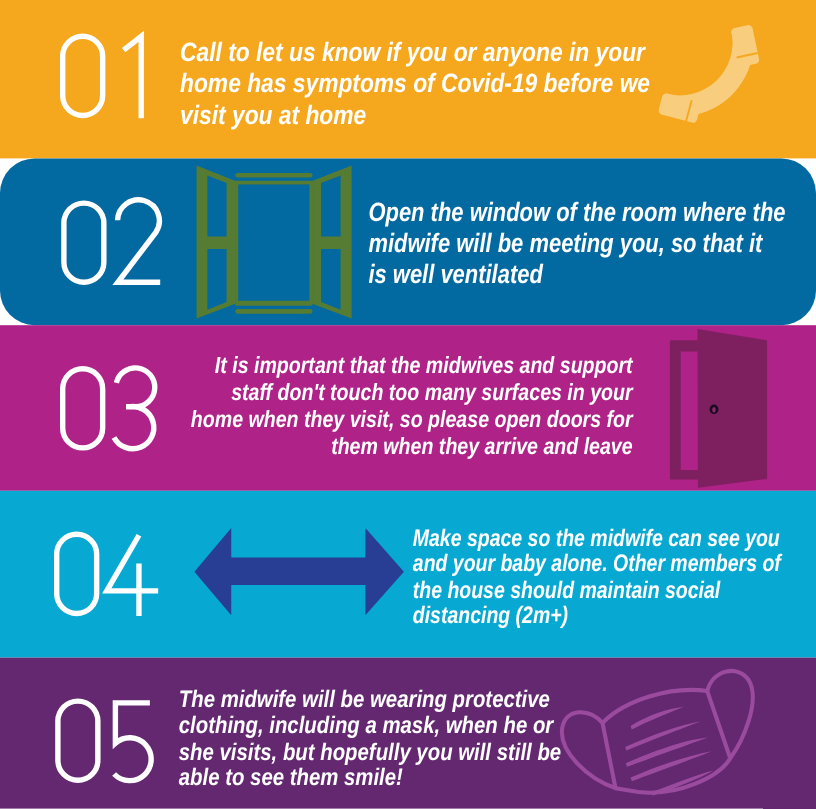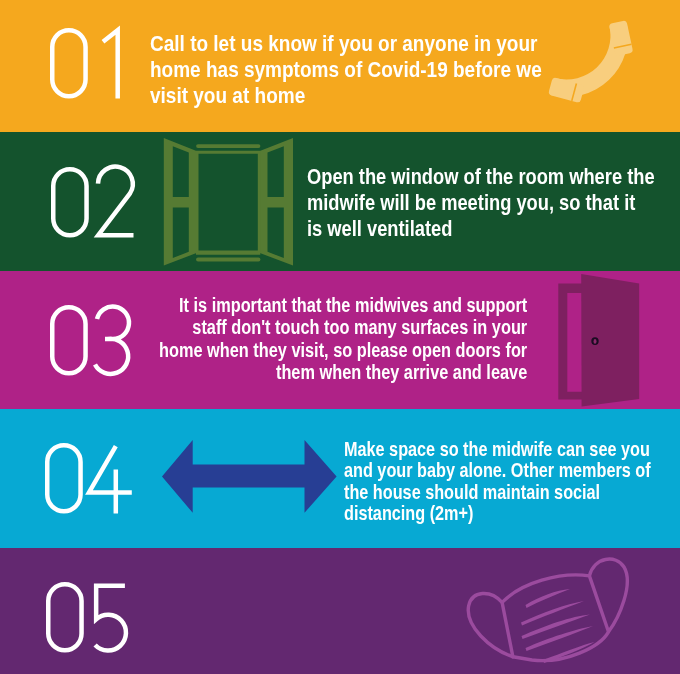--- a/index.html
+++ b/index.html
@@ -1,19 +1,19 @@
 <!DOCTYPE html>
 <html><head>
 <meta charset="utf-8">
 <title>Midwife home visit – 5 steps</title>
 <style>
   html,body{margin:0;padding:0;background:#ffffff;}
   body{width:680px;height:674px;overflow:hidden;
        font-family:"Liberation Sans",sans-serif;}
-  .sheet{position:relative;width:680px;height:674px;overflow:hidden;}
+  .sheet{position:relative;width:680px;height:674px;overflow:hidden;font-style:italic;}
 
   .band{position:absolute;left:0;width:680px;overflow:hidden;}
 
   .num-wrap{position:absolute;}
   .num-wrap svg{display:block;overflow:visible;}
   .num-wrap svg path{fill:none;stroke:#ffffff;stroke-width:4.5;
                      stroke-linecap:butt;stroke-linejoin:miter;}
 
   .copy{position:absolute;color:#ffffff;}
   .copy .ln{
@@ -68,21 +68,21 @@
       </svg>
     </div>
 
     <div class="copy c1" style="left:150px;top:31px;">
       <span class="ln">Call to let us know if you or anyone in your</span>
       <span class="ln">home has symptoms of Covid-19 before we</span>
       <span class="ln">visit you at home</span>
     </div>
   </div>
 
-  <div class="band" style="top:132px;height:139px;background:#14532d;">
+  <div class="band" style="top:132px;height:139px;background:#0369a1;border-radius:29px;">
 
     <div class="icon" style="left:163.2px;top:5px;">
       <svg width="132" height="132" viewBox="0 0 132 132">
         <g fill="#567B33">
           <path fill-rule="evenodd" d="M 0.8 1.0 L 34.8 14.5 L 34.8 115.5 L 0.8 128.5 Z
                M 9.8 9.2  L 25.8 15.6 L 25.8 60.1 L 9.8 60.1 Z
                M 9.8 70.4 L 25.8 70.4 L 25.8 114.7 L 9.8 121.1 Z"></path>
           <path fill-rule="evenodd" d="M 130.0 1.0 L 95.5 14.5 L 95.5 115.5 L 130.0 128.5 Z
                M 120.8 9.2  L 104.5 15.6 L 104.5 60.1 L 120.8 60.1 Z
                M 120.8 70.4 L 104.5 70.4 L 104.5 114.7 L 120.8 121.1 Z"></path>
@@ -183,15 +183,21 @@
       </svg>
     </div>
 
     <div class="num-wrap" style="left:45.8px;top:33.5px;">
       <svg width="90" height="76" viewBox="0 0 90 76">
         <path d="M 2.25 18.9 A 16.65 16.65 0 0 1 35.55 18.9 L 35.55 51.6 A 16.65 16.65 0 0 1 2.25 51.6 Z"></path>
         <path d="M 78.9 3.75 L 50.15 3.75 L 50.15 37.3 A 17.9 17.9 0 1 1 49.1 63.0"></path>
       </svg>
     </div>
 
+    <div class="copy c5" style="left:149px;top:25px;">
+      <span class="ln">The midwife will be wearing protective</span>
+      <span class="ln">clothing, including a mask, when he or</span>
+      <span class="ln">she visits, but hopefully you will still be</span>
+      <span class="ln">able to see them smile!</span>
+    </div>
   </div>
 
 </div>
 
 </body></html>

